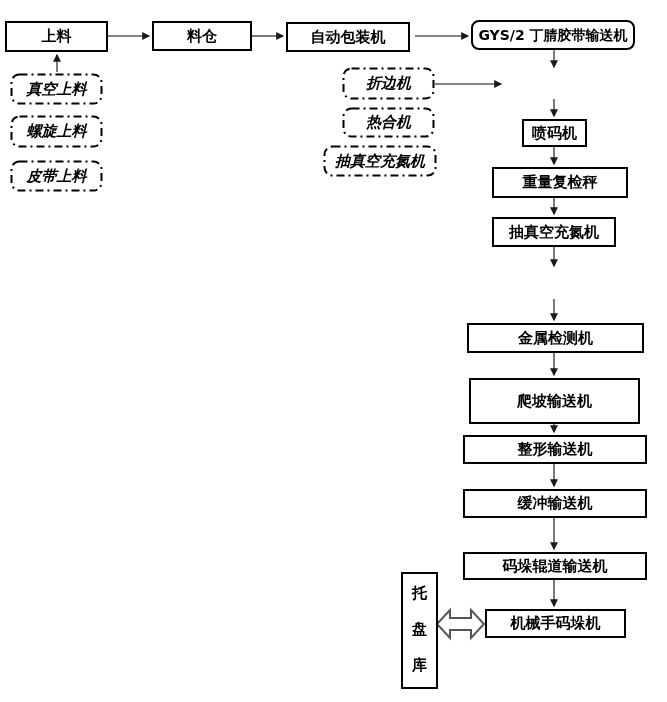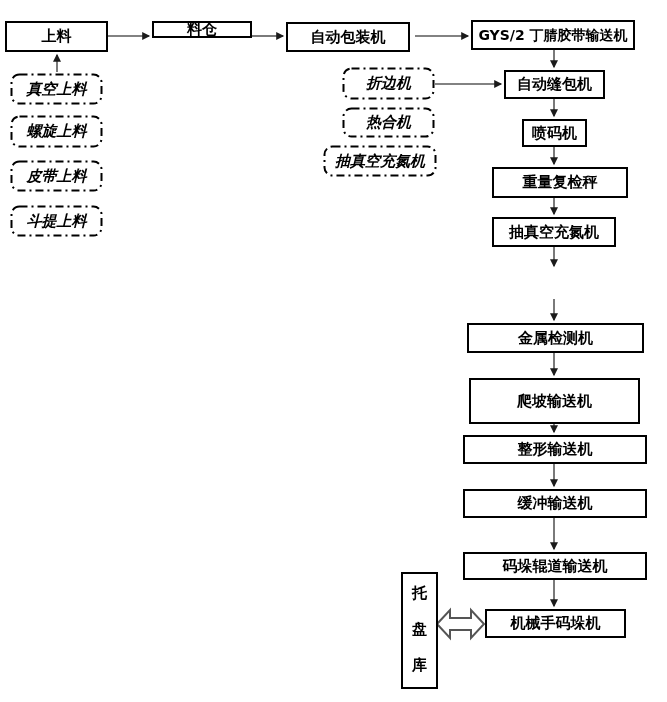--- a/index.html
+++ b/index.html
@@ -21,21 +21,21 @@
     color: #000000;
     font-weight: bold;
     font-size: 15px;
     line-height: 1;
     white-space: nowrap;
   }
   .solid { border: 2px solid #000000; }
   .dashed { border: none; }
   .dashed > svg { position: absolute; left: 0; top: 0; }
   .dashed > span { position: relative; z-index: 1; font-style: italic; }
-  .small-font { font-size: 14px; letter-spacing: 0; }
+  .small-font { font-size: 14px; letter-spacing: 0; border-radius: 8px; }
   #pallet-box {
     flex-direction: column;
     justify-content: space-between;
     padding: 12px 0 14px 0;
   }
   #arrow-layer {
     position: absolute;
     left: 0; top: 0;
     width: 667px; height: 702px;
     pointer-events: none;
@@ -68,21 +68,21 @@
     <line class="arrow-line" x1="554" y1="409" x2="554" y2="432" marker-end="url(#ah)"></line>
     <line class="arrow-line" x1="554" y1="464" x2="554" y2="486" marker-end="url(#ah)"></line>
     <line class="arrow-line" x1="554" y1="518" x2="554" y2="549" marker-end="url(#ah)"></line>
     <line class="arrow-line" x1="554" y1="580" x2="554" y2="606" marker-end="url(#ah)"></line>
     <polygon points="437,624 450,610 450,618 471,618 471,610 484,624 471,638 471,630 450,630 450,638" fill="#ffffff" stroke="#555555" stroke-width="2"></polygon>
   </svg>
 
   <div class="node solid" style="left:5px;top:21px;width:103px;height:31px">
     <span>上料</span>
   </div>
-  <div class="node solid" style="left:152px;top:21px;width:100px;height:17px">
+  <div class="node solid" style="left:152px;top:21px;width:100px;height:30px">
     <span>料仓</span>
   </div>
   <div class="node solid" style="left:286px;top:22px;width:124px;height:30px">
     <span>自动包装机</span>
   </div>
   <div class="node solid small-font" style="left:471px;top:20px;width:164px;height:30px">
     <span>GYS/2 丁腈胶带输送机</span>
   </div>
 
   <div class="node dashed" style="left:10px;top:73px;width:93px;height:32px">
@@ -96,49 +96,40 @@
         <rect x="1.5" y="1.5" width="90" height="30" rx="8" ry="8" fill="#ffffff" stroke="#000000" stroke-width="2" stroke-dasharray="8 4 2 4"></rect>
       </svg>
     <span>螺旋上料</span>
   </div>
   <div class="node dashed" style="left:10px;top:160px;width:93px;height:32px">
     <svg width="93" height="32">
         <rect x="1.5" y="1.5" width="90" height="29" rx="8" ry="8" fill="#ffffff" stroke="#000000" stroke-width="2" stroke-dasharray="8 4 2 4"></rect>
       </svg>
     <span>皮带上料</span>
   </div>
-  <div class="node dashed" style="left:10px;top:205px;width:93px;height:32px">
-    <svg width="93" height="32">
-        <rect x="1.5" y="1.5" width="90" height="29" rx="8" ry="8" fill="#ffffff" stroke="#000000" stroke-width="2" stroke-dasharray="8 4 2 4"></rect>
-      </svg>
-    <span>斗提上料</span>
-  </div>
 
   <div class="node dashed" style="left:342px;top:67px;width:93px;height:33px">
     <svg width="93" height="33">
         <rect x="1.5" y="1.5" width="90" height="30" rx="8" ry="8" fill="#ffffff" stroke="#000000" stroke-width="2" stroke-dasharray="8 4 2 4"></rect>
       </svg>
     <span>折边机</span>
   </div>
   <div class="node dashed" style="left:342px;top:107px;width:93px;height:31px">
     <svg width="93" height="31">
         <rect x="1.5" y="1.5" width="90" height="28" rx="8" ry="8" fill="#ffffff" stroke="#000000" stroke-width="2" stroke-dasharray="8 4 2 4"></rect>
       </svg>
     <span>热合机</span>
   </div>
   <div class="node dashed" style="left:323px;top:145px;width:114px;height:32px">
     <svg width="114" height="32">
         <rect x="1.5" y="1.5" width="111" height="29" rx="8" ry="8" fill="#ffffff" stroke="#000000" stroke-width="2" stroke-dasharray="8 4 2 4"></rect>
       </svg>
     <span>抽真空充氮机</span>
   </div>
 
-  <div class="node solid" style="left:504px;top:70px;width:101px;height:29px">
-    <span>自动缝包机</span>
-  </div>
   <div class="node solid" style="left:522px;top:119px;width:65px;height:28px">
     <span>喷码机</span>
   </div>
   <div class="node solid" style="left:492px;top:167px;width:136px;height:31px">
     <span>重量复检秤</span>
   </div>
   <div class="node solid" style="left:492px;top:217px;width:124px;height:30px">
     <span>抽真空充氮机</span>
   </div>
   <div class="node solid" style="left:467px;top:323px;width:177px;height:30px">

